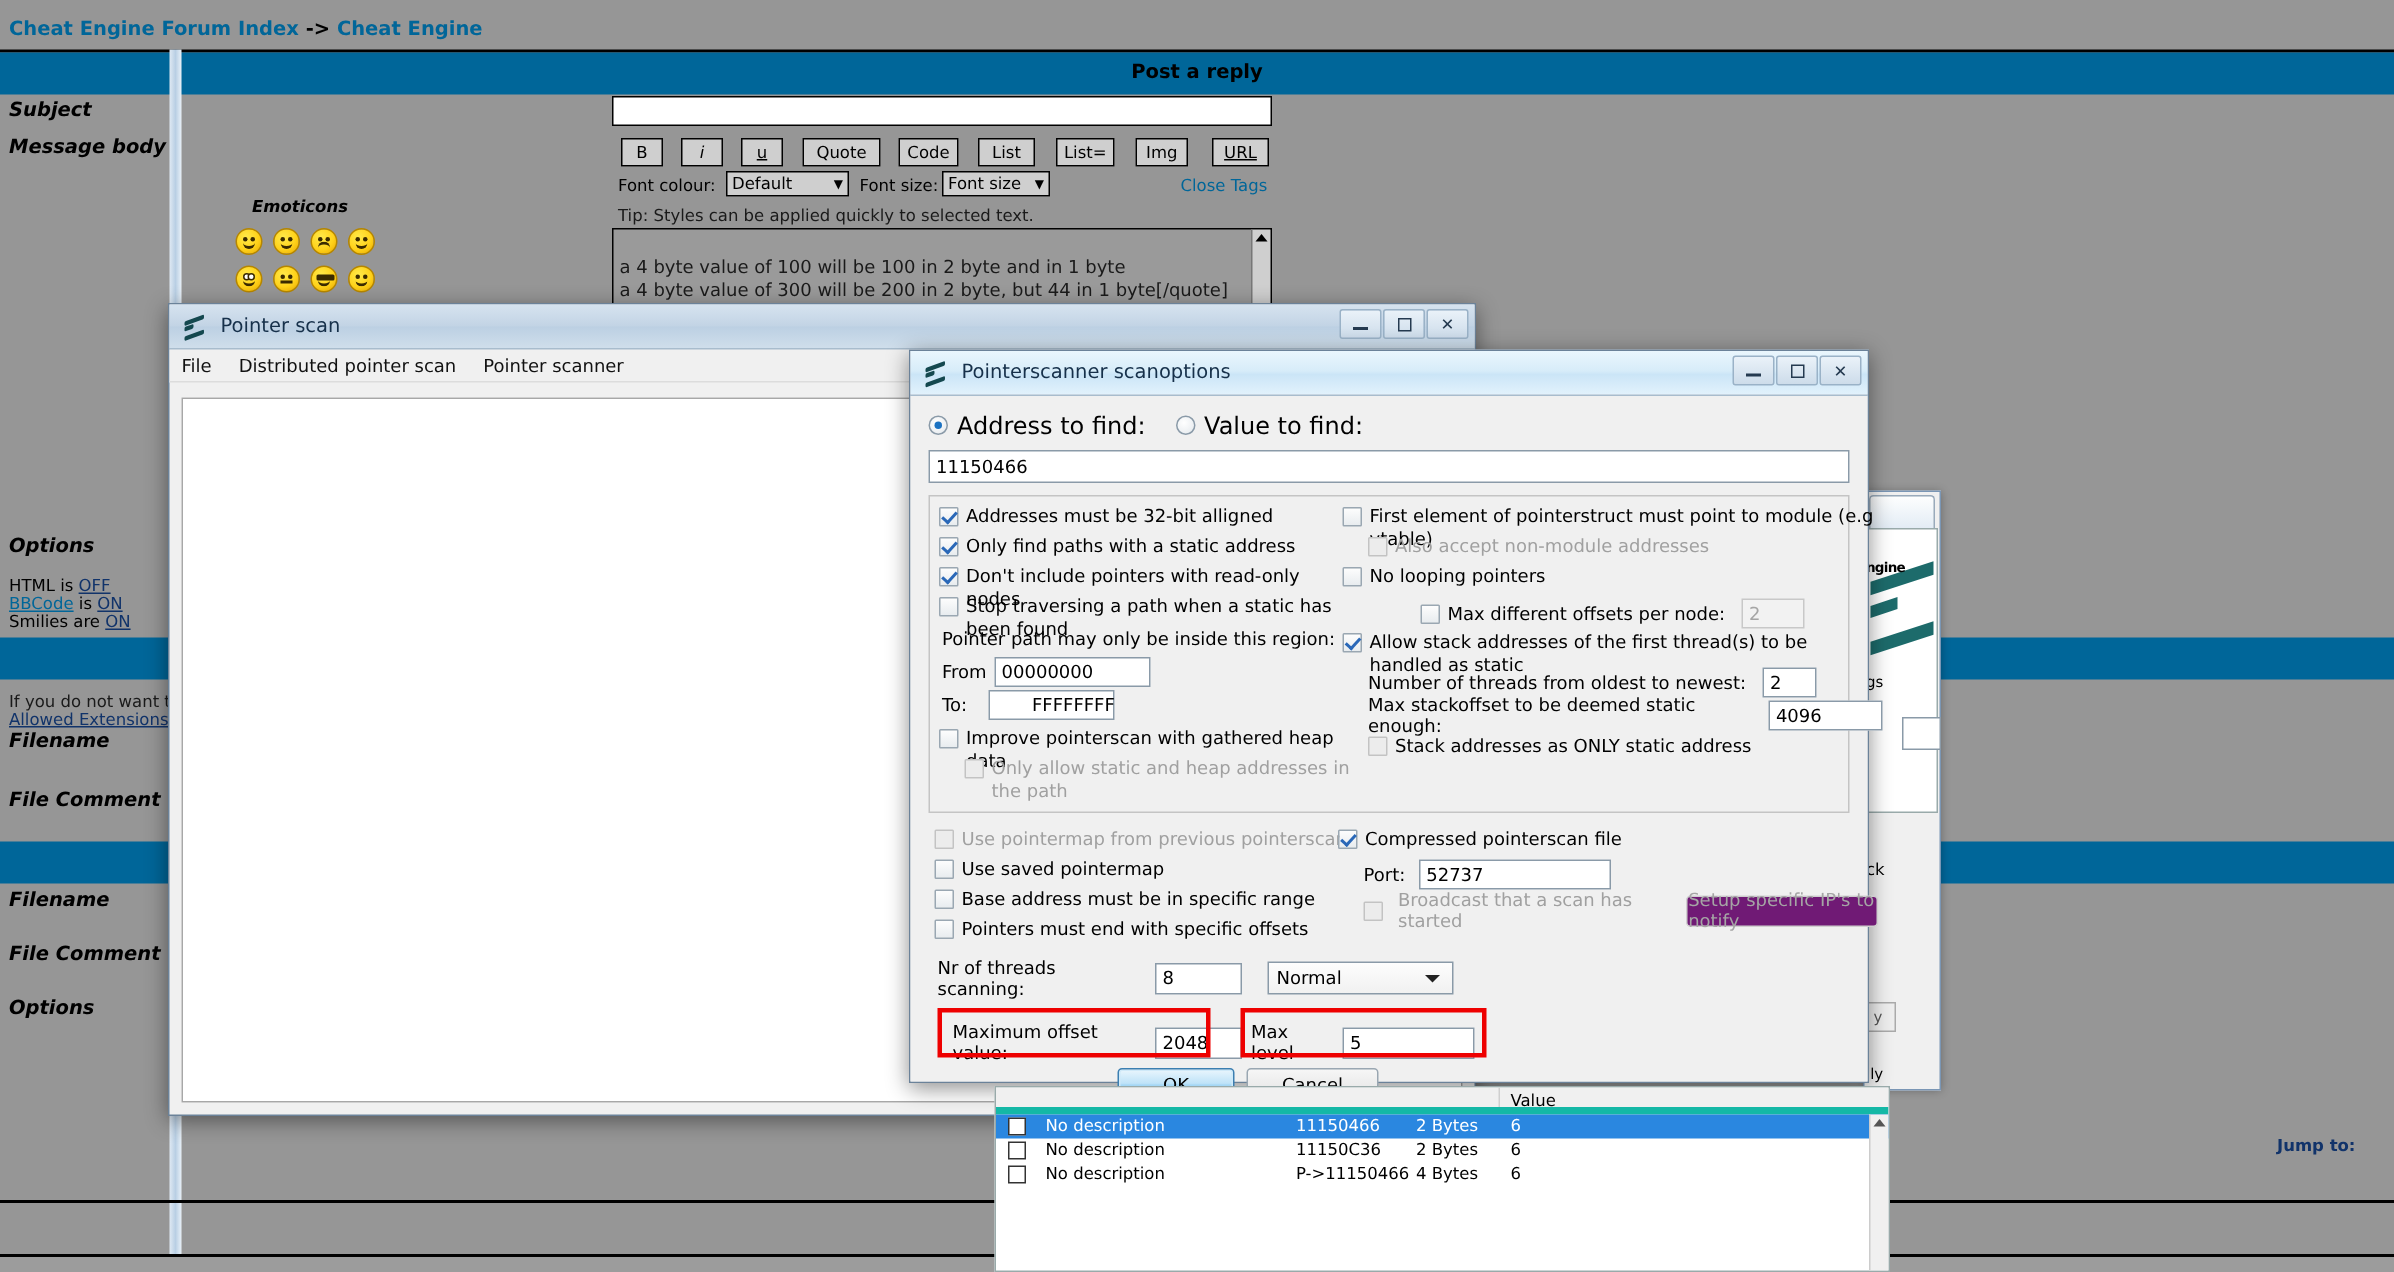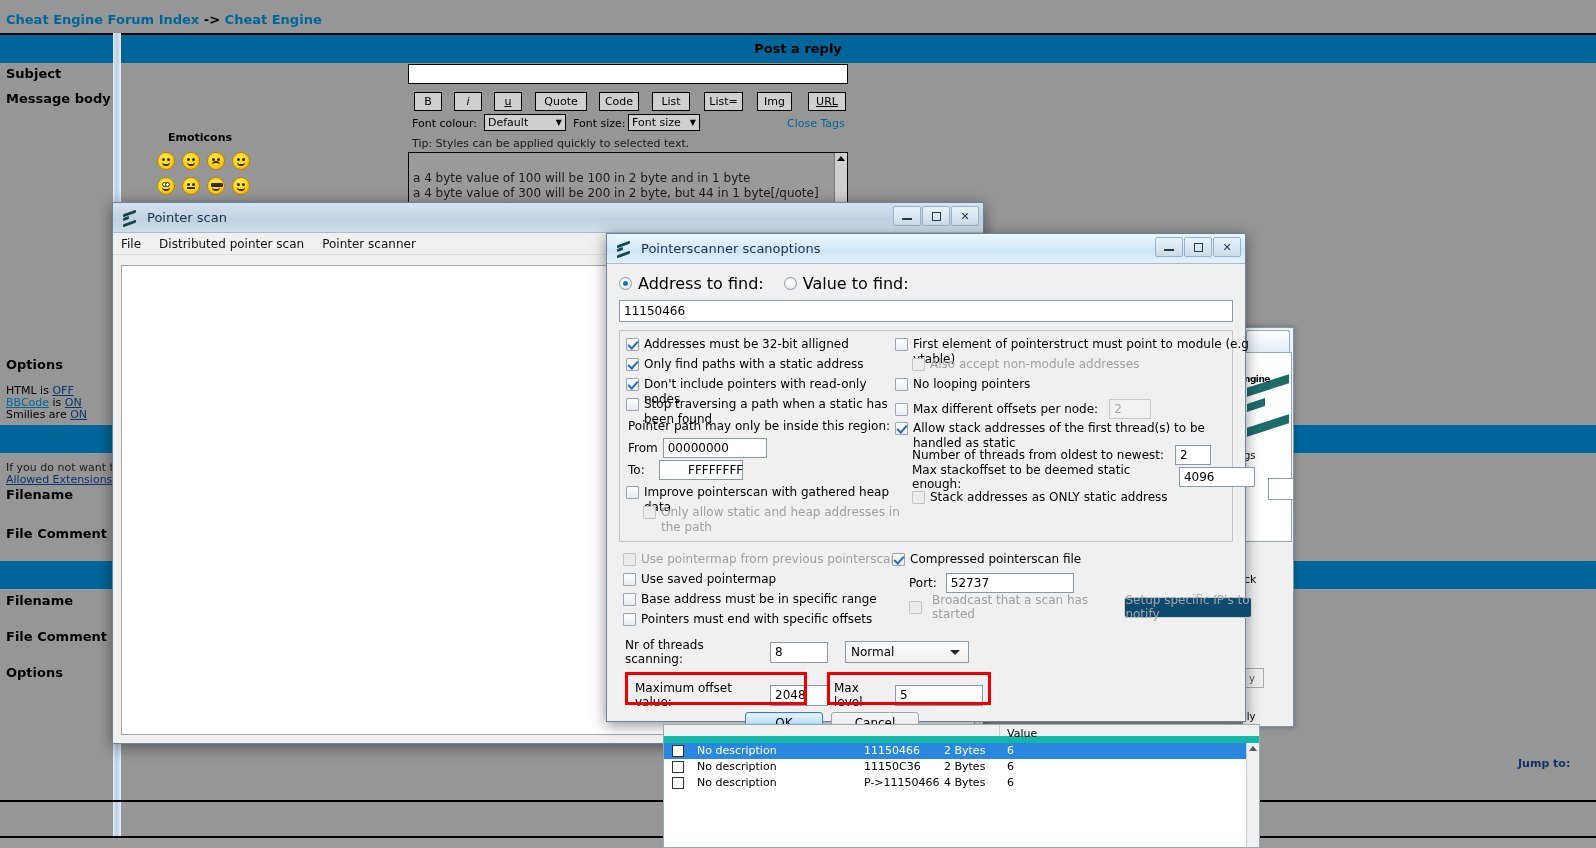--- a/index.html
+++ b/index.html
@@ -30,21 +30,21 @@
   .blue-bar {
     position: absolute; background: #006699; height: 28px;
     left: 0; right: 0;
   }
   .blue-bar .ttl {
     color: #000; font-weight: bold; font-size: 13px;
     text-align: center; line-height: 28px;
   }
 
   .lbl-bold {
-    position: absolute; color: #000; font-weight: bold; font-size: 13px;
+    position: absolute; color: #000; font-weight: bold; font-size: 13px; font-style: italic;
   }
   .lbl-small { position: absolute; color: #000; font-size: 11px; }
   .lnk { color: #11336a; text-decoration: underline; }
   .lnk2 { color: #006699; text-decoration: underline; }
 
   .subject-input {
     position: absolute; left: 408px; top: 64px; width: 440px; height: 20px;
     background: #fff; border: 1px solid #000;
   }
 
@@ -256,21 +256,21 @@
     border: 1px solid #9aa7b2; border-radius: 3px;
     background: linear-gradient(180deg,#f6f6f6,#e2e2e2);
     font-size: 12px; color: #000;
     display: flex; align-items: center; justify-content: center;
   }
   .btn.primary {
     border-color: #3c7fb1;
     background: linear-gradient(180deg,#eaf6fd,#bfe3f8 46%,#a3d6f5 52%,#d6f0fd);
     box-shadow: 0 0 0 1px #cfe9f8 inset;
   }
-  .btn.dis { color: #a5a5a5; border-color: #cfcfcf; background: #0c4a6e; }
+  .btn.dis { color: #a5a5a5; border-color: #cfcfcf; background: #701a75; }
 
   .redbox {
     position: absolute; border: 3px solid #ee0000; pointer-events: none;
   }
 
   .dd {
     background: linear-gradient(180deg,#fdfdfd,#f1f1f1);
     border: 1px solid #8a9aa8; font-size: 12px; color: #000;
     display: flex; align-items: center; padding-left: 5px; position: relative;
   }
@@ -280,21 +280,21 @@
     border-left: 5px solid transparent; border-right: 5px solid transparent;
     border-top: 5px solid #222;
   }
 
   
   .addrlist {
     position: absolute; left: 663px; top: 724px; width: 597px; height: 124px;
     background: #fff; border: 1px solid #9aa; overflow: hidden;
   }
   .al-head {
-    height: 18px; background: #f0f0f0; border-bottom: 7px solid #14b8a6;
+    height: 18px; background: #f0f0f0; border-bottom: 5px solid #14b8a6;
     font-size: 11px; color: #000; position: relative;
   }
   .al-head .vcol { position: absolute; left: 343px; top: 2px; }
   .al-head .div { position: absolute; top: 0; bottom: 0; width: 1px; background: #cfcfcf; }
   .al-row { height: 16px; position: relative; font-size: 11px; color: #000; }
   .al-row.sel { background: #2a87e0; color: #fff; }
   .al-row .ck {
     position: absolute; left: 8px; top: 2px; width: 12px; height: 12px;
     background: #fff; border: 1px solid #333;
   }
@@ -574,21 +574,21 @@
           </div>
           <div class="cb-row ind">
             <span class="cb dis"></span>
             <span class="dim">Also accept non-module addresses</span>
           </div>
           <div class="cb-row">
             <span class="cb"></span>
             <span>No looping pointers</span>
           </div>
 
-          <div class="cb-row" style="height:24px; align-items:center;">
+          <div class="cb-row" style="height:24px; align-items:center;justify-content:center;">
             <span class="cb"></span>
             <span>Max different offsets per node:</span>
             <span class="sm-input dis" style="width:42px; margin-left:6px;">
               <span>2</span>
             </span>
           </div>
 
           <div class="cb-row">
             <span class="cb on"></span>
             <span>Allow stack addresses of the first thread(s) to be handled as static</span>

